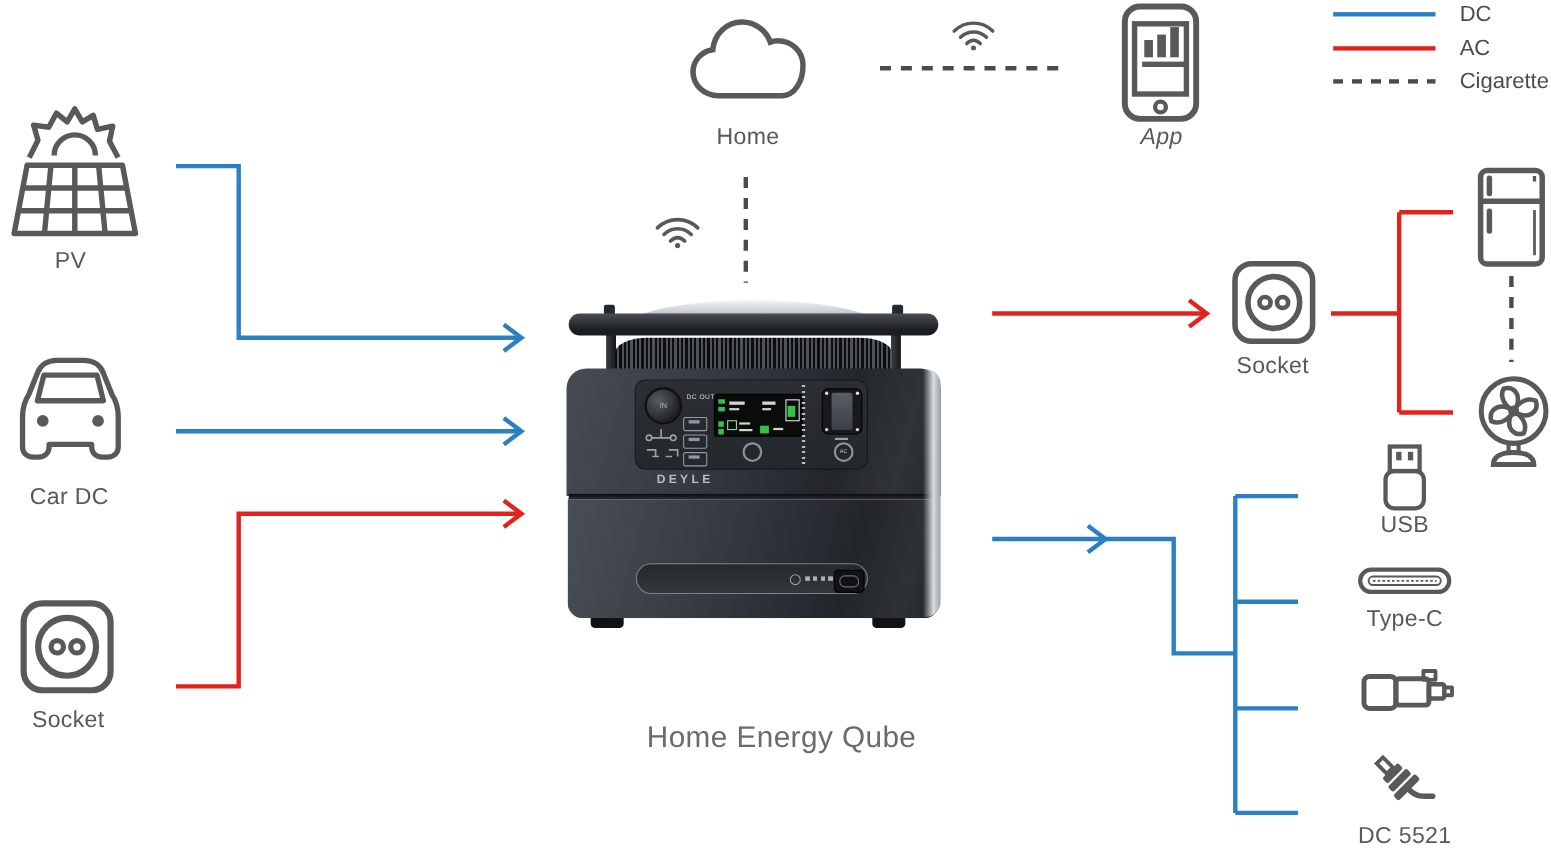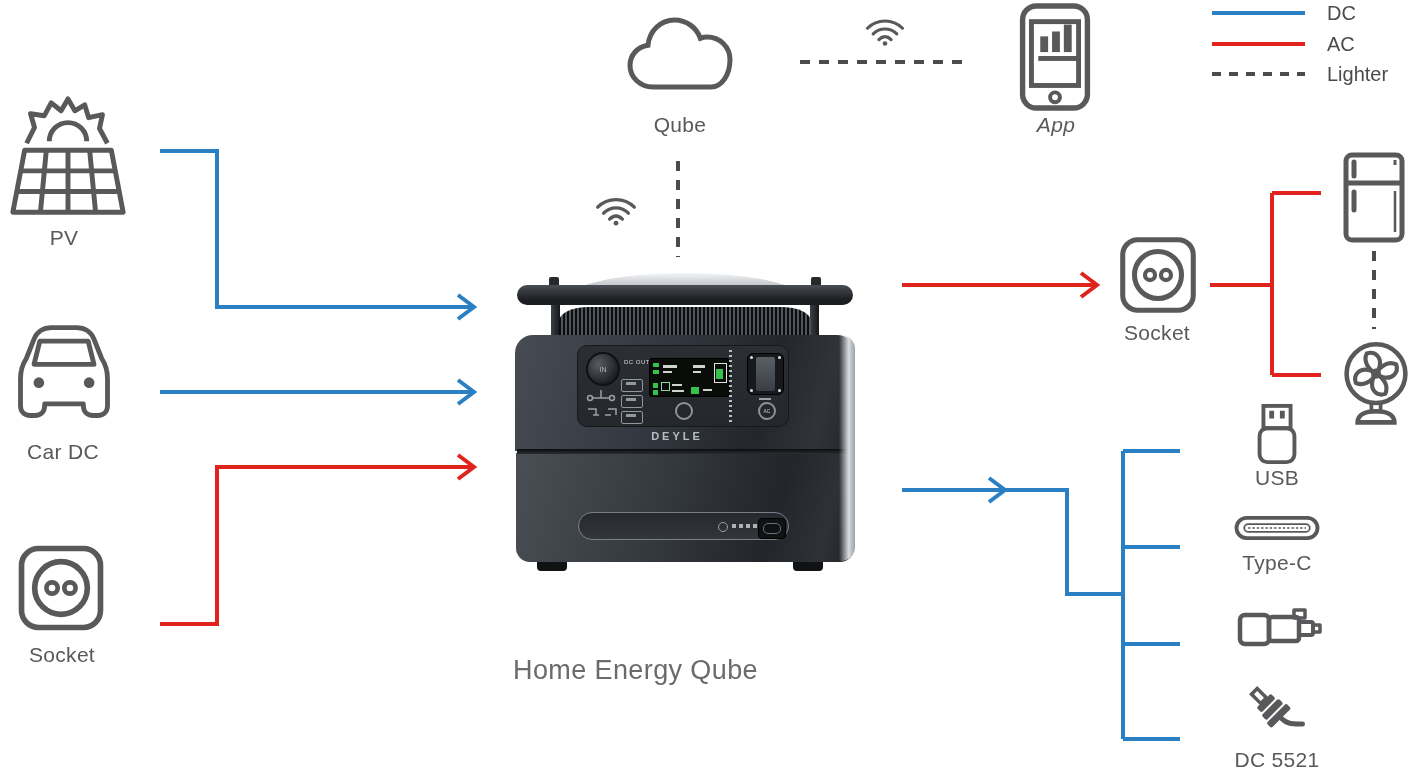--- a/index.html
+++ b/index.html
@@ -13,21 +13,21 @@
   .ac-stroke{stroke:var(--ac);}
   .wl-stroke{stroke:var(--wireless);}
   
   .icon{color:var(--icon);z-index:2;}
   .icon *{vector-effect:none;}
   
   .node-label{position:absolute;width:160px;text-align:center;font-size:21px;
               color:var(--label);letter-spacing:.3px;z-index:3;}
   .legend-label{position:absolute;font-size:20px;color:var(--wireless);z-index:3;text-align:center;}
   .legend-swatch{position:absolute;width:93px;height:4px;z-index:3;}
-  .device-title{position:absolute;width:320px;text-align:left;font-size:27px;
+  .device-title{position:absolute;width:320px;text-align:right;font-size:27px;
                 color:var(--title);letter-spacing:.4px;z-index:3;}
   
   #device{position:absolute;left:515px;top:273px;width:340px;height:300px;z-index:2;}
   .dev-lid{position:absolute;left:50px;top:0;width:240px;height:27px;z-index:1;
            border-radius:120px 120px 0 0 / 27px 27px 0 0;
            background:linear-gradient(180deg,#f3f4f5,#b9bec3 55%,#8f959b);}
   .dev-nub{position:absolute;top:4px;width:10px;height:11px;background:#26292d;border-radius:2px;z-index:2;}
   .dev-handle{position:absolute;left:2px;top:12px;width:336px;height:20px;border-radius:10px;z-index:3;
               background:linear-gradient(180deg,#4a4f55,#1b1d20 75%);}
   .dev-post{position:absolute;top:30px;width:9px;height:38px;z-index:2;
@@ -72,21 +72,21 @@
              background:repeating-linear-gradient(180deg,#b9bdc2 0 2px,rgba(0,0,0,0) 2px 5px);}
   .ac-outlet{position:absolute;left:169px;top:7px;width:35px;height:40px;background:#17191c;
              border:1px solid #000;border-radius:6px;}
   .ac-flap{position:absolute;left:8px;top:3px;width:19px;height:34px;border-radius:2px;
            background:linear-gradient(180deg,#5a5f66,#3a3e44);}
   .ac-dot{position:absolute;width:3px;height:3px;border-radius:50%;background:#dfe2e5;}
   .ac-mark{position:absolute;left:181px;top:52px;width:12px;height:2px;background:#9aa0a5;}
   .ac-btn{position:absolute;left:180px;top:56px;width:14px;height:14px;border-radius:50%;
           border:2px solid #8d939a;background:#24272b;color:#c8ccd0;font-size:5px;
           display:flex;align-items:center;justify-content:center;}
-  .dev-brand{position:absolute;left:82px;top:157px;width:160px;text-align:center;z-index:5;
+  .dev-brand{position:absolute;left:82px;top:157px;width:160px;z-index:5;
              font-size:11px;font-weight:bold;letter-spacing:3px;color:#b9bdc2;}
   
   .groove{position:absolute;left:63px;top:239px;width:209px;height:26px;z-index:5;
           border:1.5px solid #7c8187;border-radius:14px;
           background:linear-gradient(180deg,#26292d,#33373c);}
   .pwr-dot{position:absolute;left:203px;top:249px;width:8px;height:8px;border:1.5px solid #9aa0a5;
            border-radius:50%;z-index:6;}
   .tiny-dashes{position:absolute;left:217px;top:251px;width:28px;height:4px;z-index:6;
                background:repeating-linear-gradient(90deg,#aeb2b7 0 4px,rgba(0,0,0,0) 4px 7px);}
   .switch{position:absolute;left:243px;top:245px;width:26px;height:19px;background:#101214;
@@ -120,21 +120,21 @@
       <path d="M678,161 V257"></path>
       <path d="M1374,251 V329"></path>
     </g>
   </svg>
 
   <div class="legend-swatch" style="left:1212px;top:11px;background:var(--dc);"></div>
   <div class="legend-label" style="left:1327px;top:2px;">DC</div>
   <div class="legend-swatch" style="left:1212px;top:42px;background:var(--ac);"></div>
   <div class="legend-label" style="left:1327px;top:33px;">AC</div>
   <div class="legend-swatch" style="left:1212px;top:72px;background:repeating-linear-gradient(90deg,var(--wireless) 0 9px,rgba(0,0,0,0) 9px 17px);"></div>
-  <div class="legend-label" style="left:1327px;top:63px;">Lighter</div>
+  <div class="legend-label" style="left:1327px;top:63px;">Cigarette</div>
 
   <svg class="abs icon" style="left:6px;top:96px;" width="122" height="130" viewBox="0 0 122 132">
     <g stroke="currentColor" fill="none" stroke-width="5" stroke-linejoin="round">
       <path d="M43,46 A19 19 0 0 1 81,46"></path>
       <path d="M20,48 L28,32 24,18 38,20 45,7 55,15 62,3 69,15 79,9 83,22 97,19 94,33 102,48"></path>
       <path d="M18,55 H106 L118,118 H6 Z"></path>
       <path d="M40,55 L34,118 M62,55 L62,118 M84,55 L90,118"></path>
       <path d="M14,76 H110 M10,97 H114"></path>
     </g>
   </svg>
@@ -156,21 +156,21 @@
       <circle cx="50" cy="50" r="28"></circle>
       <circle cx="40.5" cy="50" r="6" stroke-width="5"></circle>
       <circle cx="59.5" cy="50" r="6" stroke-width="5"></circle>
     </g>
   </svg>
   <div class="node-label" style="left:-18px;top:643px;">Socket</div>
 
   <svg class="abs icon" style="left:622px;top:8px;" width="118" height="98" viewBox="0 0 118 98">
     <path d="M89,79 H31 C18.3,79 8,69.5 8,57.5 C8,47 15.5,38.8 26,37.2 C27.3,23 38.5,12 52.5,12 C64.5,12 74.6,19.6 78.3,30.3 C80.4,29.5 82.7,29 85,29 C97.7,29 108,38.8 108,51.5 C108,66.5 100,79 89,79 Z" stroke="currentColor" fill="none" stroke-width="5"></path>
   </svg>
-  <div class="node-label" style="left:600px;top:113px;">Qube</div>
+  <div class="node-label" style="left:600px;top:113px;">Home</div>
 
   <svg class="abs icon" style="left:864px;top:12px;" width="42" height="36" viewBox="0 0 48 38">
     <g stroke="currentColor" fill="none" stroke-width="3.6" stroke-linecap="round">
       <path d="M4,17 C15,6 33,6 44,17"></path>
       <path d="M10.5,23.5 C18,16 30,16 37.5,23.5"></path>
       <path d="M17,30 C21.5,25.5 26.5,25.5 31,30"></path>
     </g>
     <circle cx="24" cy="34.5" r="2.6" fill="currentColor"></circle>
   </svg>
 

